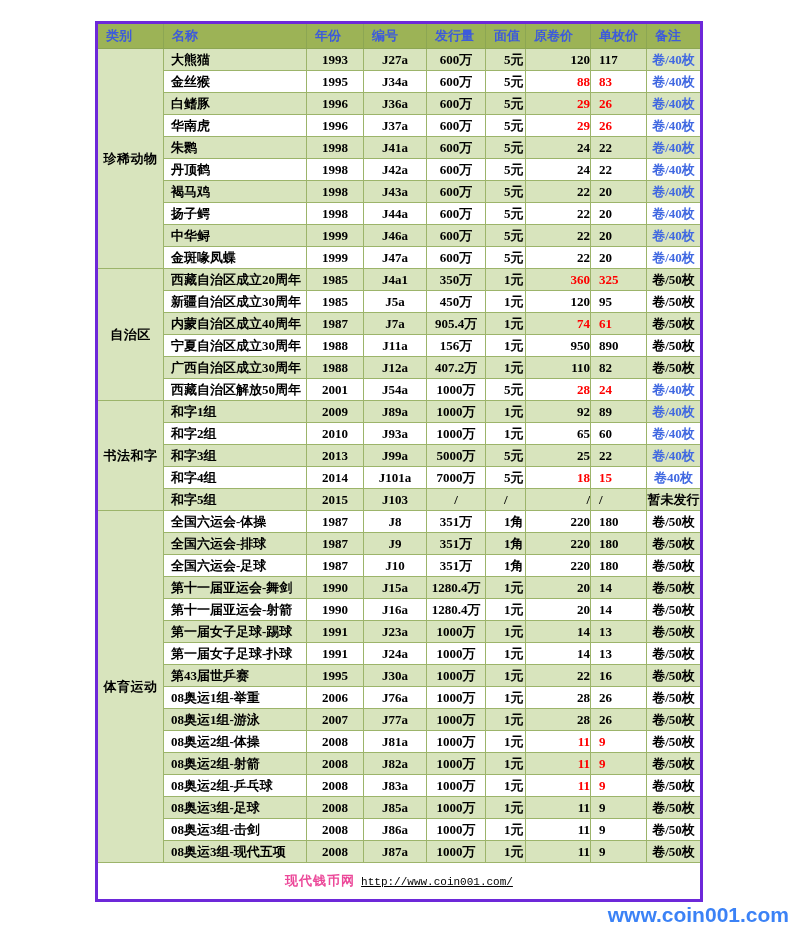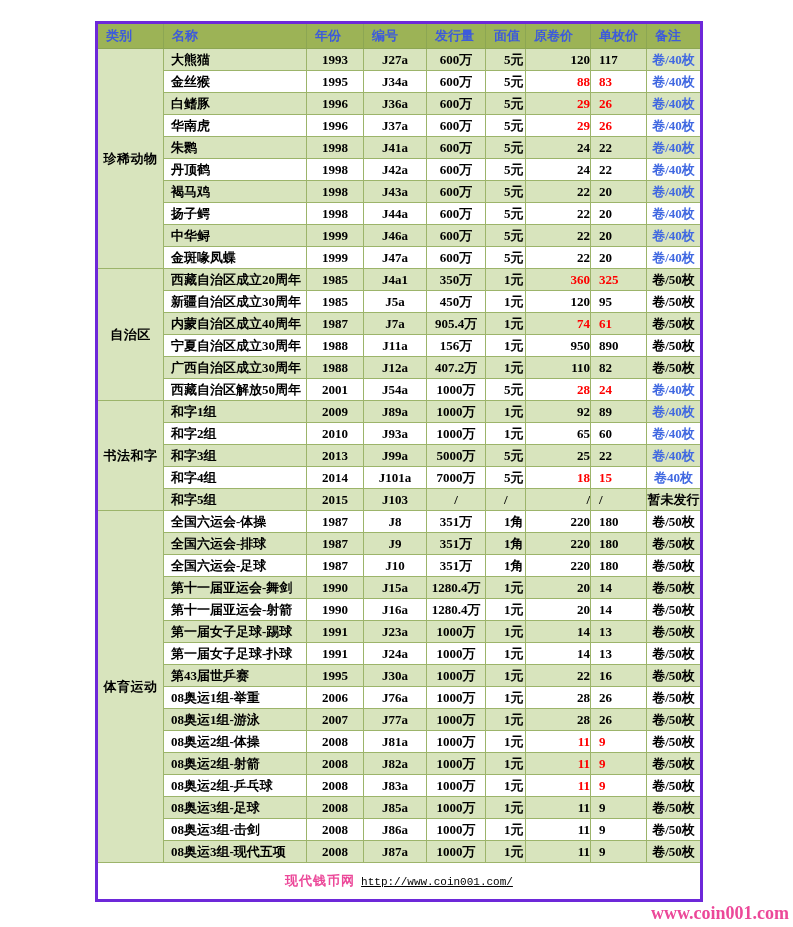--- a/index.html
+++ b/index.html
@@ -80,24 +80,24 @@
     color: #000000;
     font-size: 11px;
     font-weight: normal;
     font-family: "Liberation Mono", "DejaVu Sans Mono", monospace;
     text-decoration: underline;
   }
   .watermark {
     position: absolute;
     right: 4px;
     top: 903px;
-    color: #ec4899;
-    font-size: 18px;
+    color: #3b82f6;
+    font-size: 21px;
     font-weight: bold;
-    font-family: Liberation Serif, serif;
+    font-family: Liberation Sans, sans-serif;
   }
 </style>
 </head>
 <body>
 
 <div class="page">
   <table class="coin-table">
     <colgroup>
       <col style="width:67px">
       <col style="width:143px">

